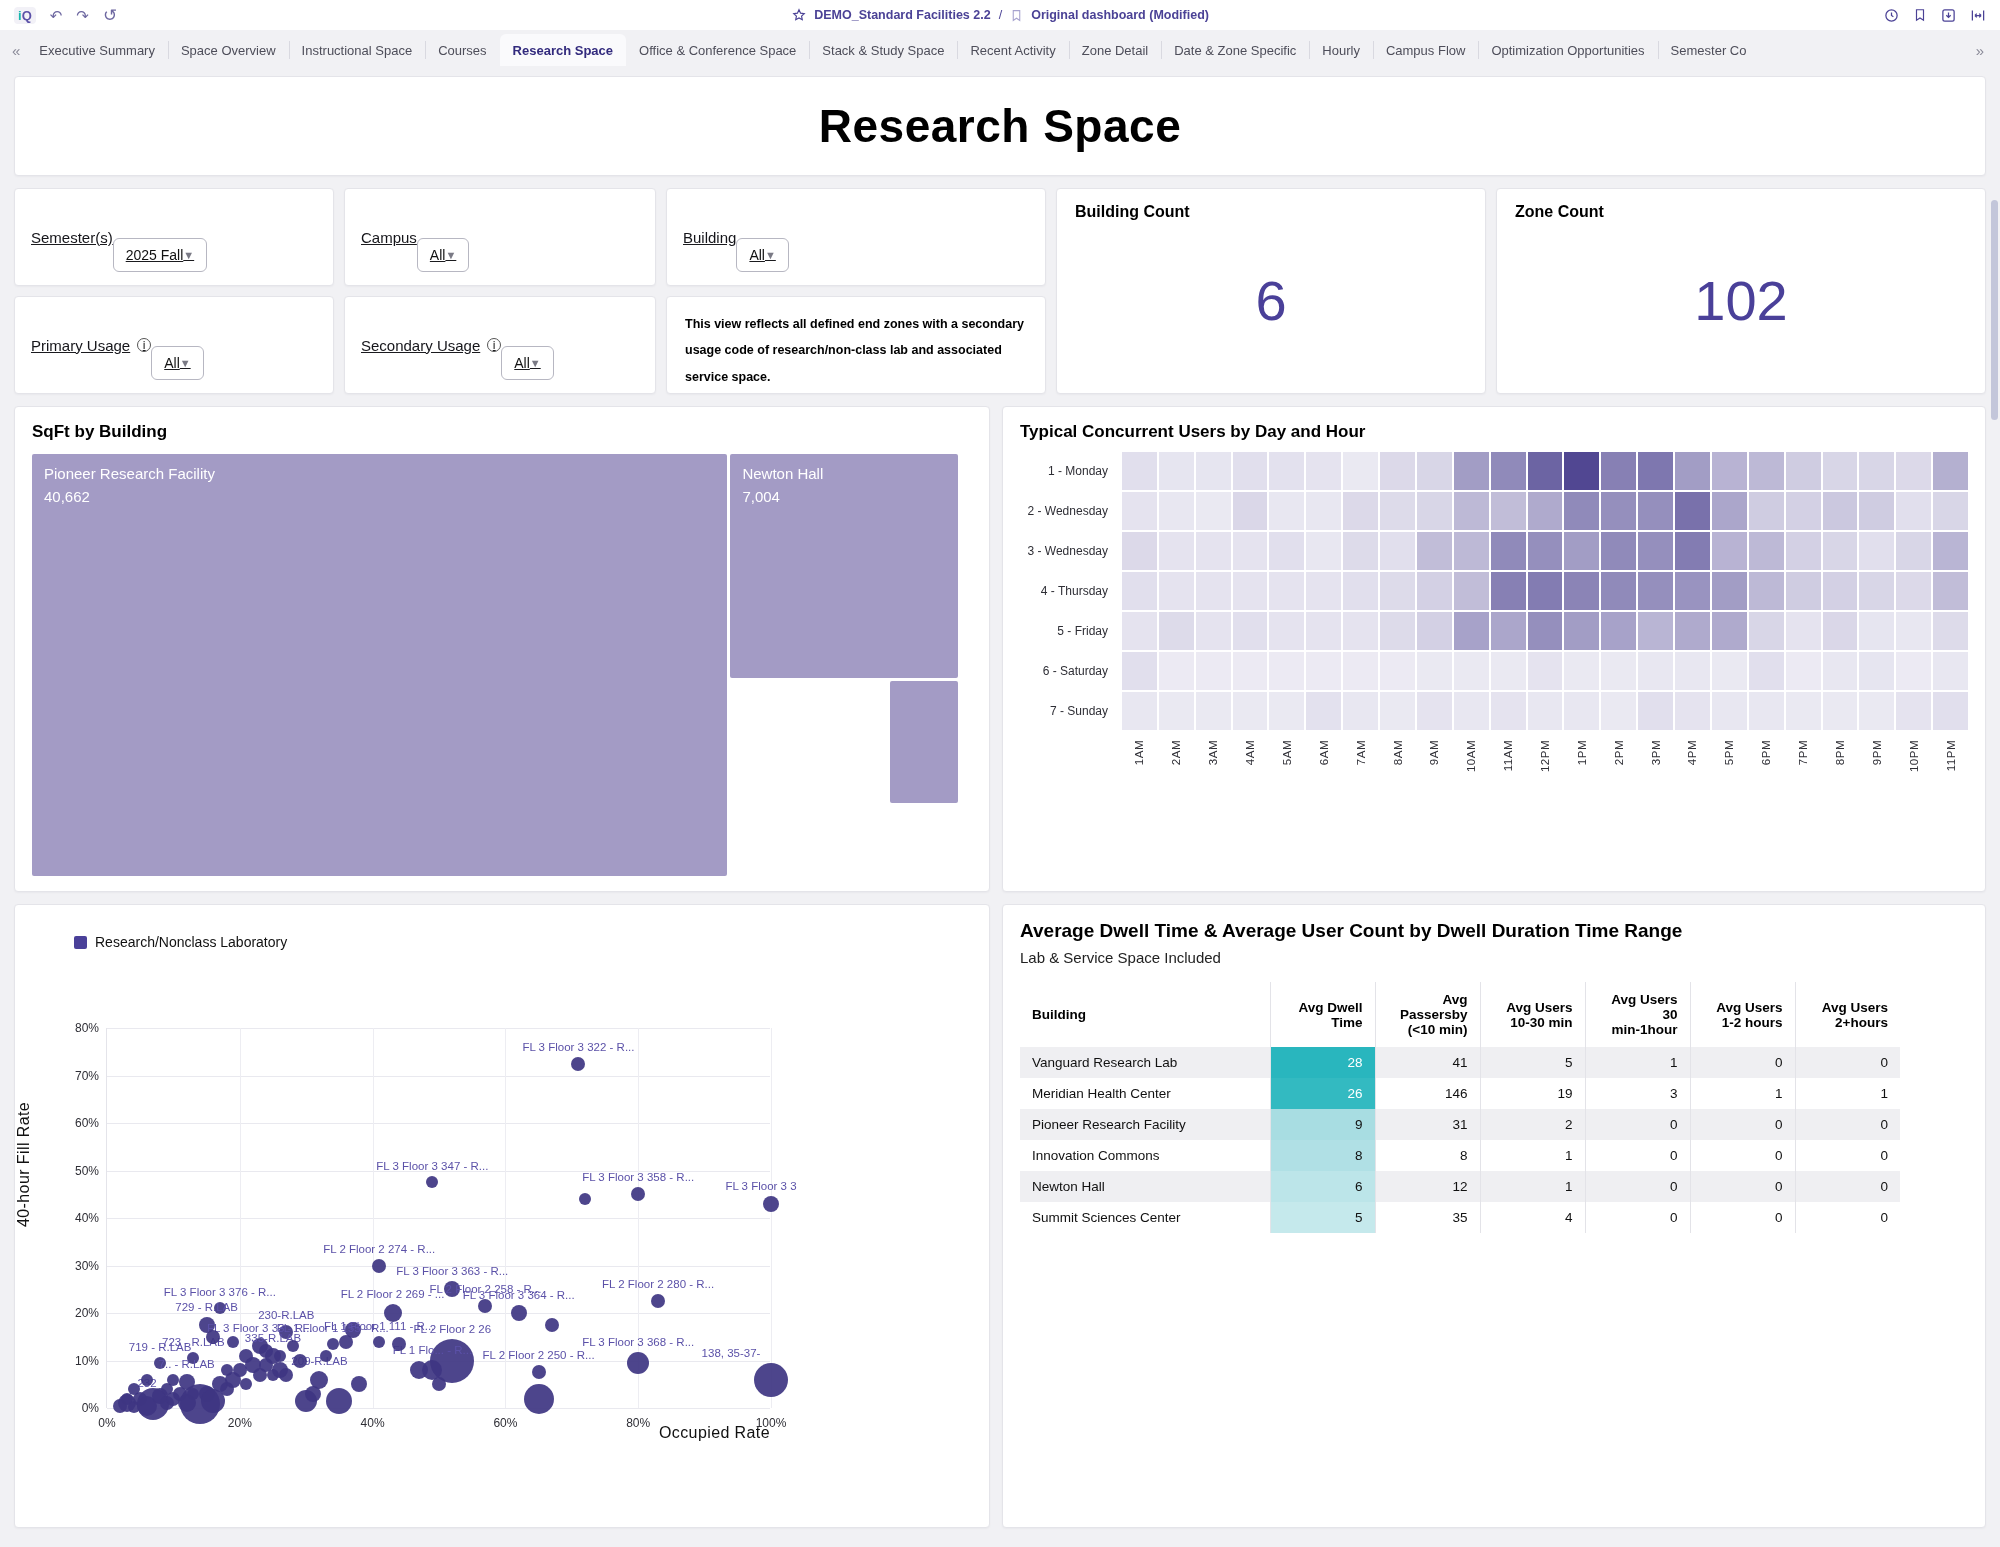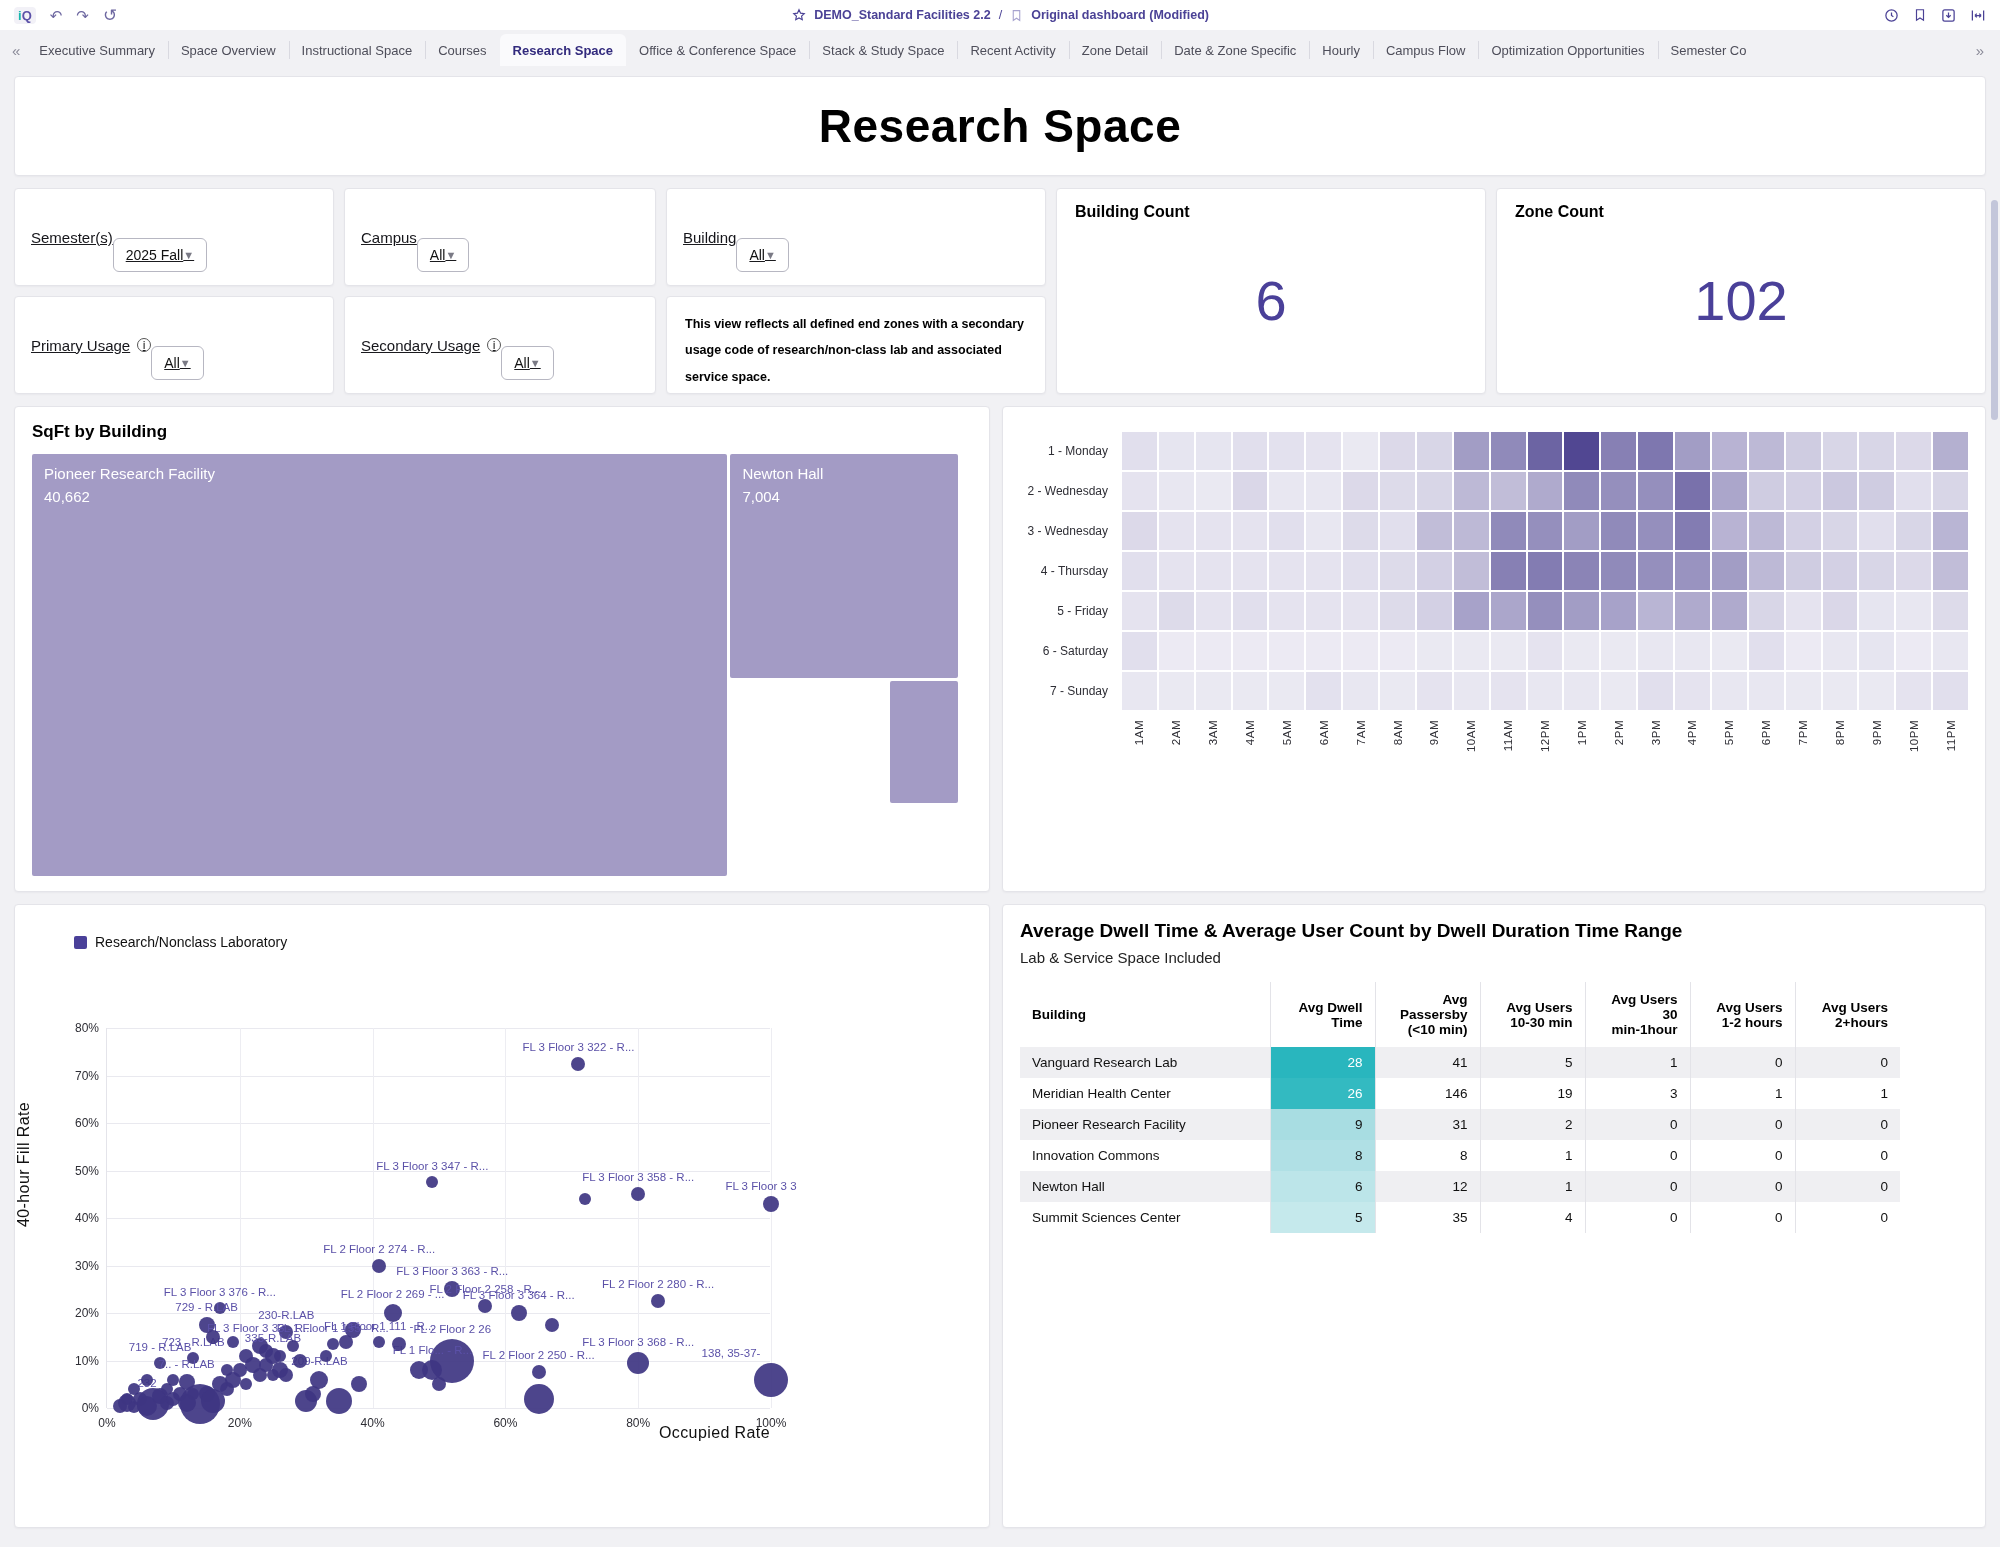--- a/index.html
+++ b/index.html
@@ -217,20 +217,21 @@
             <div>40,662</div>
           </div>
           <div class="tm-node" style="left: 74.3%; top: 0%; width: 24.2%; height: 53%; background: rgb(163, 155, 197);">
             <div>Newton Hall</div>
             <div>7,004</div>
           </div>
           <div class="tm-node" style="left: 91.3%; top: 53.8%; width: 7.2%; height: 28.8%; background: rgb(163, 155, 197);"></div>
         </div>
     </div>
     <div class="panel chart-panel">
+      <div class="chart-title">Typical Concurrent Users by Day and Hour</div>
       <div class="heatmap-wrap" id="heatmap">
           <div class="hm-row">
             <div class="hm-daylabel">1 - Monday</div>
             <div class="hm-cell" style="background: rgb(225, 223, 237);"></div>
             <div class="hm-cell" style="background: rgb(230, 229, 240);"></div>
             <div class="hm-cell" style="background: rgb(230, 229, 240);"></div>
             <div class="hm-cell" style="background: rgb(225, 223, 237);"></div>
             <div class="hm-cell" style="background: rgb(227, 225, 238);"></div>
             <div class="hm-cell" style="background: rgb(229, 227, 239);"></div>
             <div class="hm-cell" style="background: rgb(234, 233, 242);"></div>

